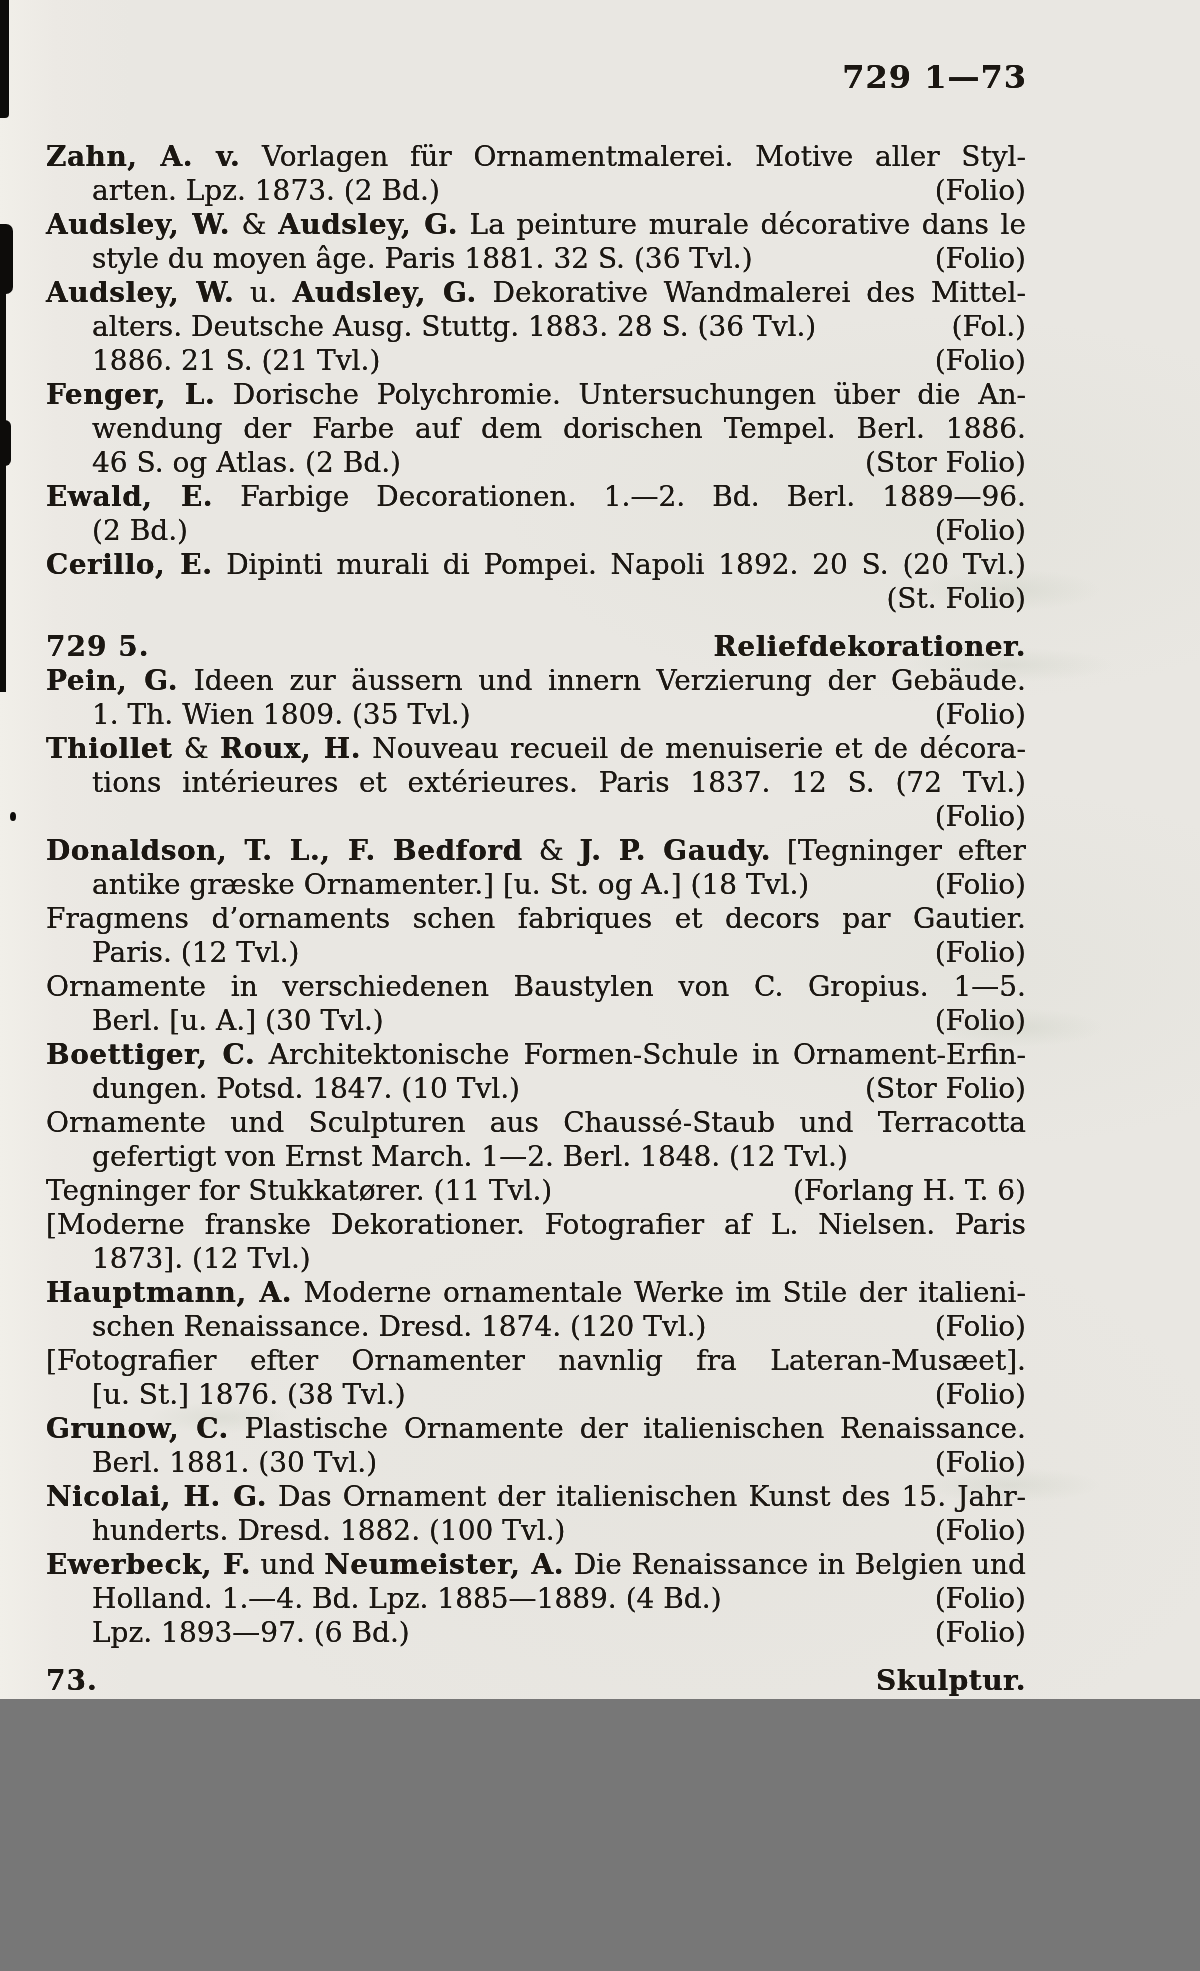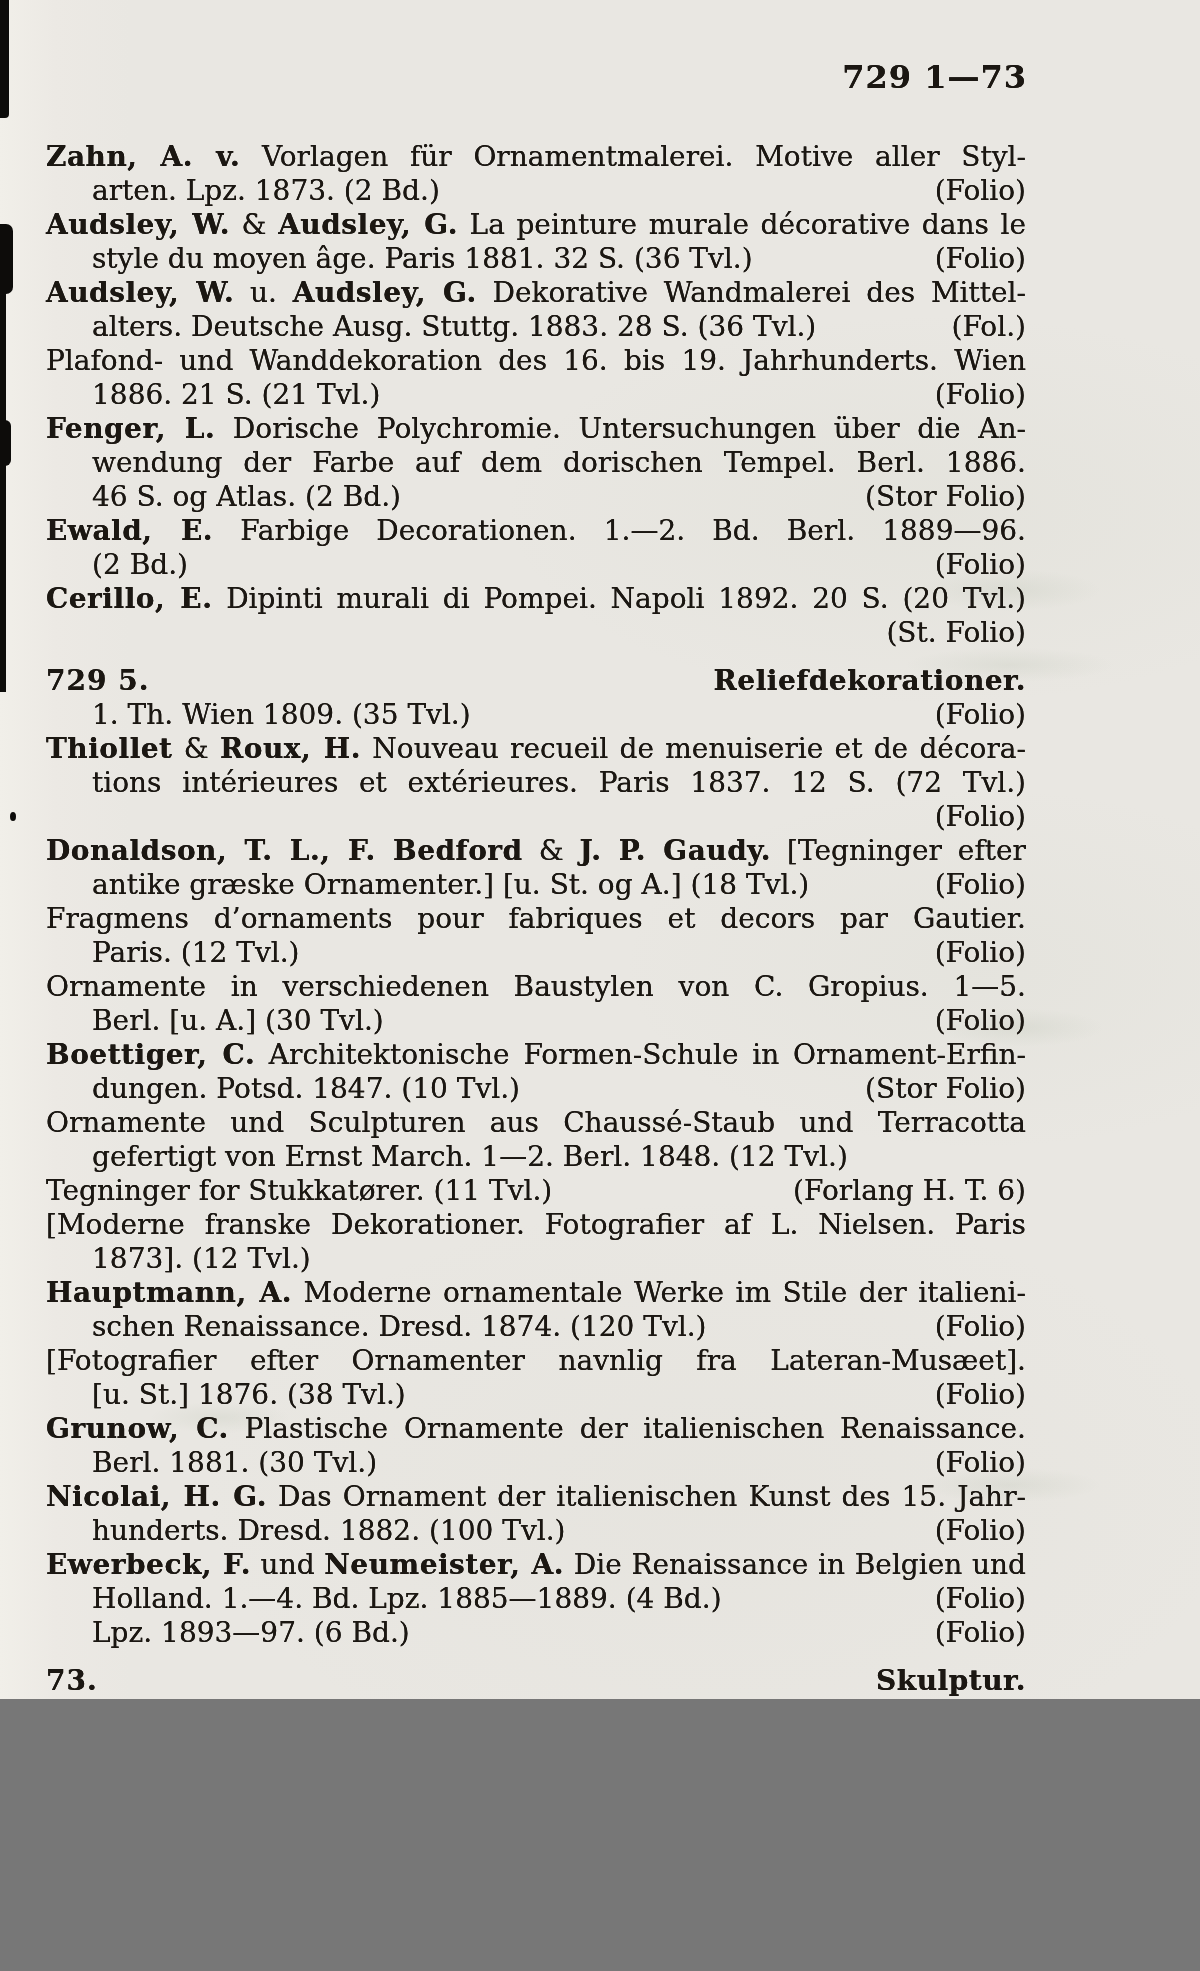--- a/index.html
+++ b/index.html
@@ -84,21 +84,20 @@
       <div class="line entry just"><span class="txt"><span class="au">Audsley, W.</span><span> &amp; </span><span class="au">Audsley, G.</span><span> La peinture murale décorative dans le</span></span></div>
       <div class="line cont has-right">
         <span class="txt"><span>style du moyen âge. Paris 1881. 32 S. (36 Tvl.)</span></span>
         <span class="fmt">(Folio)</span>
       </div>
       <div class="line entry just"><span class="txt"><span class="au">Audsley, W.</span><span> u. </span><span class="au">Audsley, G.</span><span> Dekorative Wandmalerei des Mittel-</span></span></div>
       <div class="line cont has-right">
         <span class="txt"><span>alters. Deutsche Ausg. Stuttg. 1883. 28 S. (36 Tvl.)</span></span>
         <span class="fmt">(Fol.)</span>
       </div>
-      <div class="line entry just"><span class="txt"><span>Plafond- und Wanddekoration des 16. bis 19. Jahrhunderts. Wien</span></span></div>
       <div class="line cont has-right">
         <span class="txt"><span>1886. 21 S. (21 Tvl.)</span></span>
         <span class="fmt">(Folio)</span>
       </div>
       <div class="line entry just"><span class="txt"><span class="au">Fenger, L.</span><span> Dorische Polychromie. Untersuchungen über die An-</span></span></div>
       <div class="line cont just"><span class="txt"><span>wendung der Farbe auf dem dorischen Tempel. Berl. 1886.</span></span></div>
       <div class="line cont has-right">
         <span class="txt"><span>46 S. og Atlas. (2 Bd.)</span></span>
         <span class="fmt">(Stor Folio)</span>
       </div>
@@ -109,36 +108,37 @@
       </div>
       <div class="line entry just"><span class="txt"><span class="au">Cerillo, E.</span><span> Dipinti murali di Pompei. Napoli 1892. 20 S. (20 Tvl.)</span></span></div>
       <div class="line cont has-right">
         <span class="txt"></span>
         <span class="fmt">(St. Folio)</span>
       </div>
       <div class="line section">
         <span class="sec-left">729 5.</span>
         <span class="sec-right">Reliefdekorationer.</span>
       </div>
+      <div class="line entry just"><span class="txt"><span class="au">Pein, G.</span><span> Ideen zur äussern und innern Verzierung der Gebäude.</span></span></div>
       <div class="line cont has-right">
         <span class="txt"><span>1. Th. Wien 1809. (35 Tvl.)</span></span>
         <span class="fmt">(Folio)</span>
       </div>
       <div class="line entry just"><span class="txt"><span class="au">Thiollet</span><span> &amp; </span><span class="au">Roux, H.</span><span> Nouveau recueil de menuiserie et de décora-</span></span></div>
       <div class="line cont just"><span class="txt"><span>tions intérieures et extérieures. Paris 1837. 12 S. (72 Tvl.)</span></span></div>
       <div class="line cont has-right">
         <span class="txt"></span>
         <span class="fmt">(Folio)</span>
       </div>
       <div class="line entry just"><span class="txt"><span class="au">Donaldson, T. L., F. Bedford</span><span> &amp; </span><span class="au">J. P. Gaudy.</span><span> [Tegninger efter</span></span></div>
       <div class="line cont has-right">
         <span class="txt"><span>antike græske Ornamenter.] [u. St. og A.] (18 Tvl.)</span></span>
         <span class="fmt">(Folio)</span>
       </div>
-      <div class="line entry just"><span class="txt"><span>Fragmens d’ornaments pour fabriques et decors par Gautier.</span></span></div>
+      <div class="line entry just"><span class="txt"><span>Fragmens d’ornaments schen fabriques et decors par Gautier.</span></span></div>
       <div class="line cont has-right">
         <span class="txt"><span>Paris. (12 Tvl.)</span></span>
         <span class="fmt">(Folio)</span>
       </div>
       <div class="line entry just"><span class="txt"><span>Ornamente in verschiedenen Baustylen von C. Gropius. 1—5.</span></span></div>
       <div class="line cont has-right">
         <span class="txt"><span>Berl. [u. A.] (30 Tvl.)</span></span>
         <span class="fmt">(Folio)</span>
       </div>
       <div class="line entry just"><span class="txt"><span class="au">Boettiger, C.</span><span> Architektonische Formen-Schule in Ornament-Erfin-</span></span></div>

